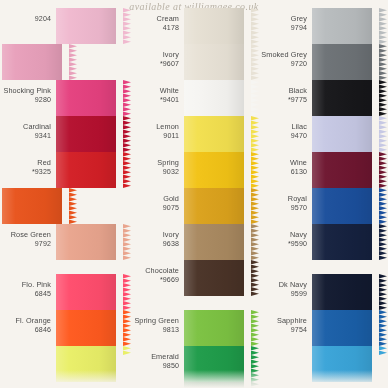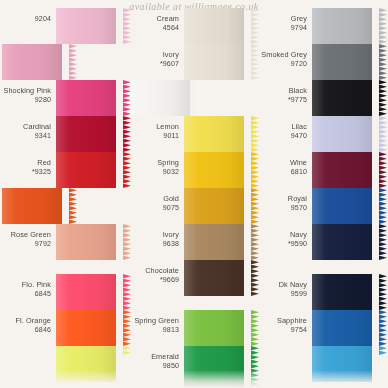--- a/index.html
+++ b/index.html
@@ -274,21 +274,21 @@
               </div>
             </div>
           </div>
         </div>
       </div>
       <div class="col col2">
         <div>
           <div class="swatch-row">
             <div class="label">
               <span class="nm">Cream</span>
-              <span class="cd">4564</span>
+              <span class="cd">4178</span>
             </div>
             <div class="ribbon-wrap">
               <div class="ribbon" style="background: rgb(230, 224, 211);">
                 <div class="shade"></div>
               </div>
               <div class="zig">
                 <i style="background: rgb(230, 224, 211);"></i>
                 <i style="background: rgb(230, 224, 211);"></i>
                 <i style="background: rgb(230, 224, 211);"></i>
                 <i style="background: rgb(230, 224, 211);"></i>
@@ -314,20 +314,24 @@
                 <i style="background: rgb(232, 226, 214);"></i>
                 <i style="background: rgb(232, 226, 214);"></i>
                 <i style="background: rgb(232, 226, 214);"></i>
                 <i style="background: rgb(232, 226, 214);"></i>
                 <i style="background: rgb(232, 226, 214);"></i>
                 <i style="background: rgb(232, 226, 214);"></i>
               </div>
             </div>
           </div>
           <div class="swatch-row">
+            <div class="label">
+              <span class="nm">White</span>
+              <span class="cd">*9401</span>
+            </div>
             <div class="ribbon-wrap">
               <div class="ribbon" style="background: rgb(246, 245, 242);">
                 <div class="shade"></div>
               </div>
               <div class="zig">
                 <i style="background: rgb(246, 245, 242);"></i>
                 <i style="background: rgb(246, 245, 242);"></i>
                 <i style="background: rgb(246, 245, 242);"></i>
                 <i style="background: rgb(246, 245, 242);"></i>
                 <i style="background: rgb(246, 245, 242);"></i>
@@ -583,21 +587,21 @@
                 <i style="background: rgb(198, 200, 228);"></i>
                 <i style="background: rgb(198, 200, 228);"></i>
                 <i style="background: rgb(198, 200, 228);"></i>
                 <i style="background: rgb(198, 200, 228);"></i>
               </div>
             </div>
           </div>
           <div class="swatch-row">
             <div class="label">
               <span class="nm">Wine</span>
-              <span class="cd">6810</span>
+              <span class="cd">6130</span>
             </div>
             <div class="ribbon-wrap">
               <div class="ribbon" style="background: rgb(110, 22, 48);">
                 <div class="shade"></div>
               </div>
               <div class="zig">
                 <i style="background: rgb(110, 22, 48);"></i>
                 <i style="background: rgb(110, 22, 48);"></i>
                 <i style="background: rgb(110, 22, 48);"></i>
                 <i style="background: rgb(110, 22, 48);"></i>

